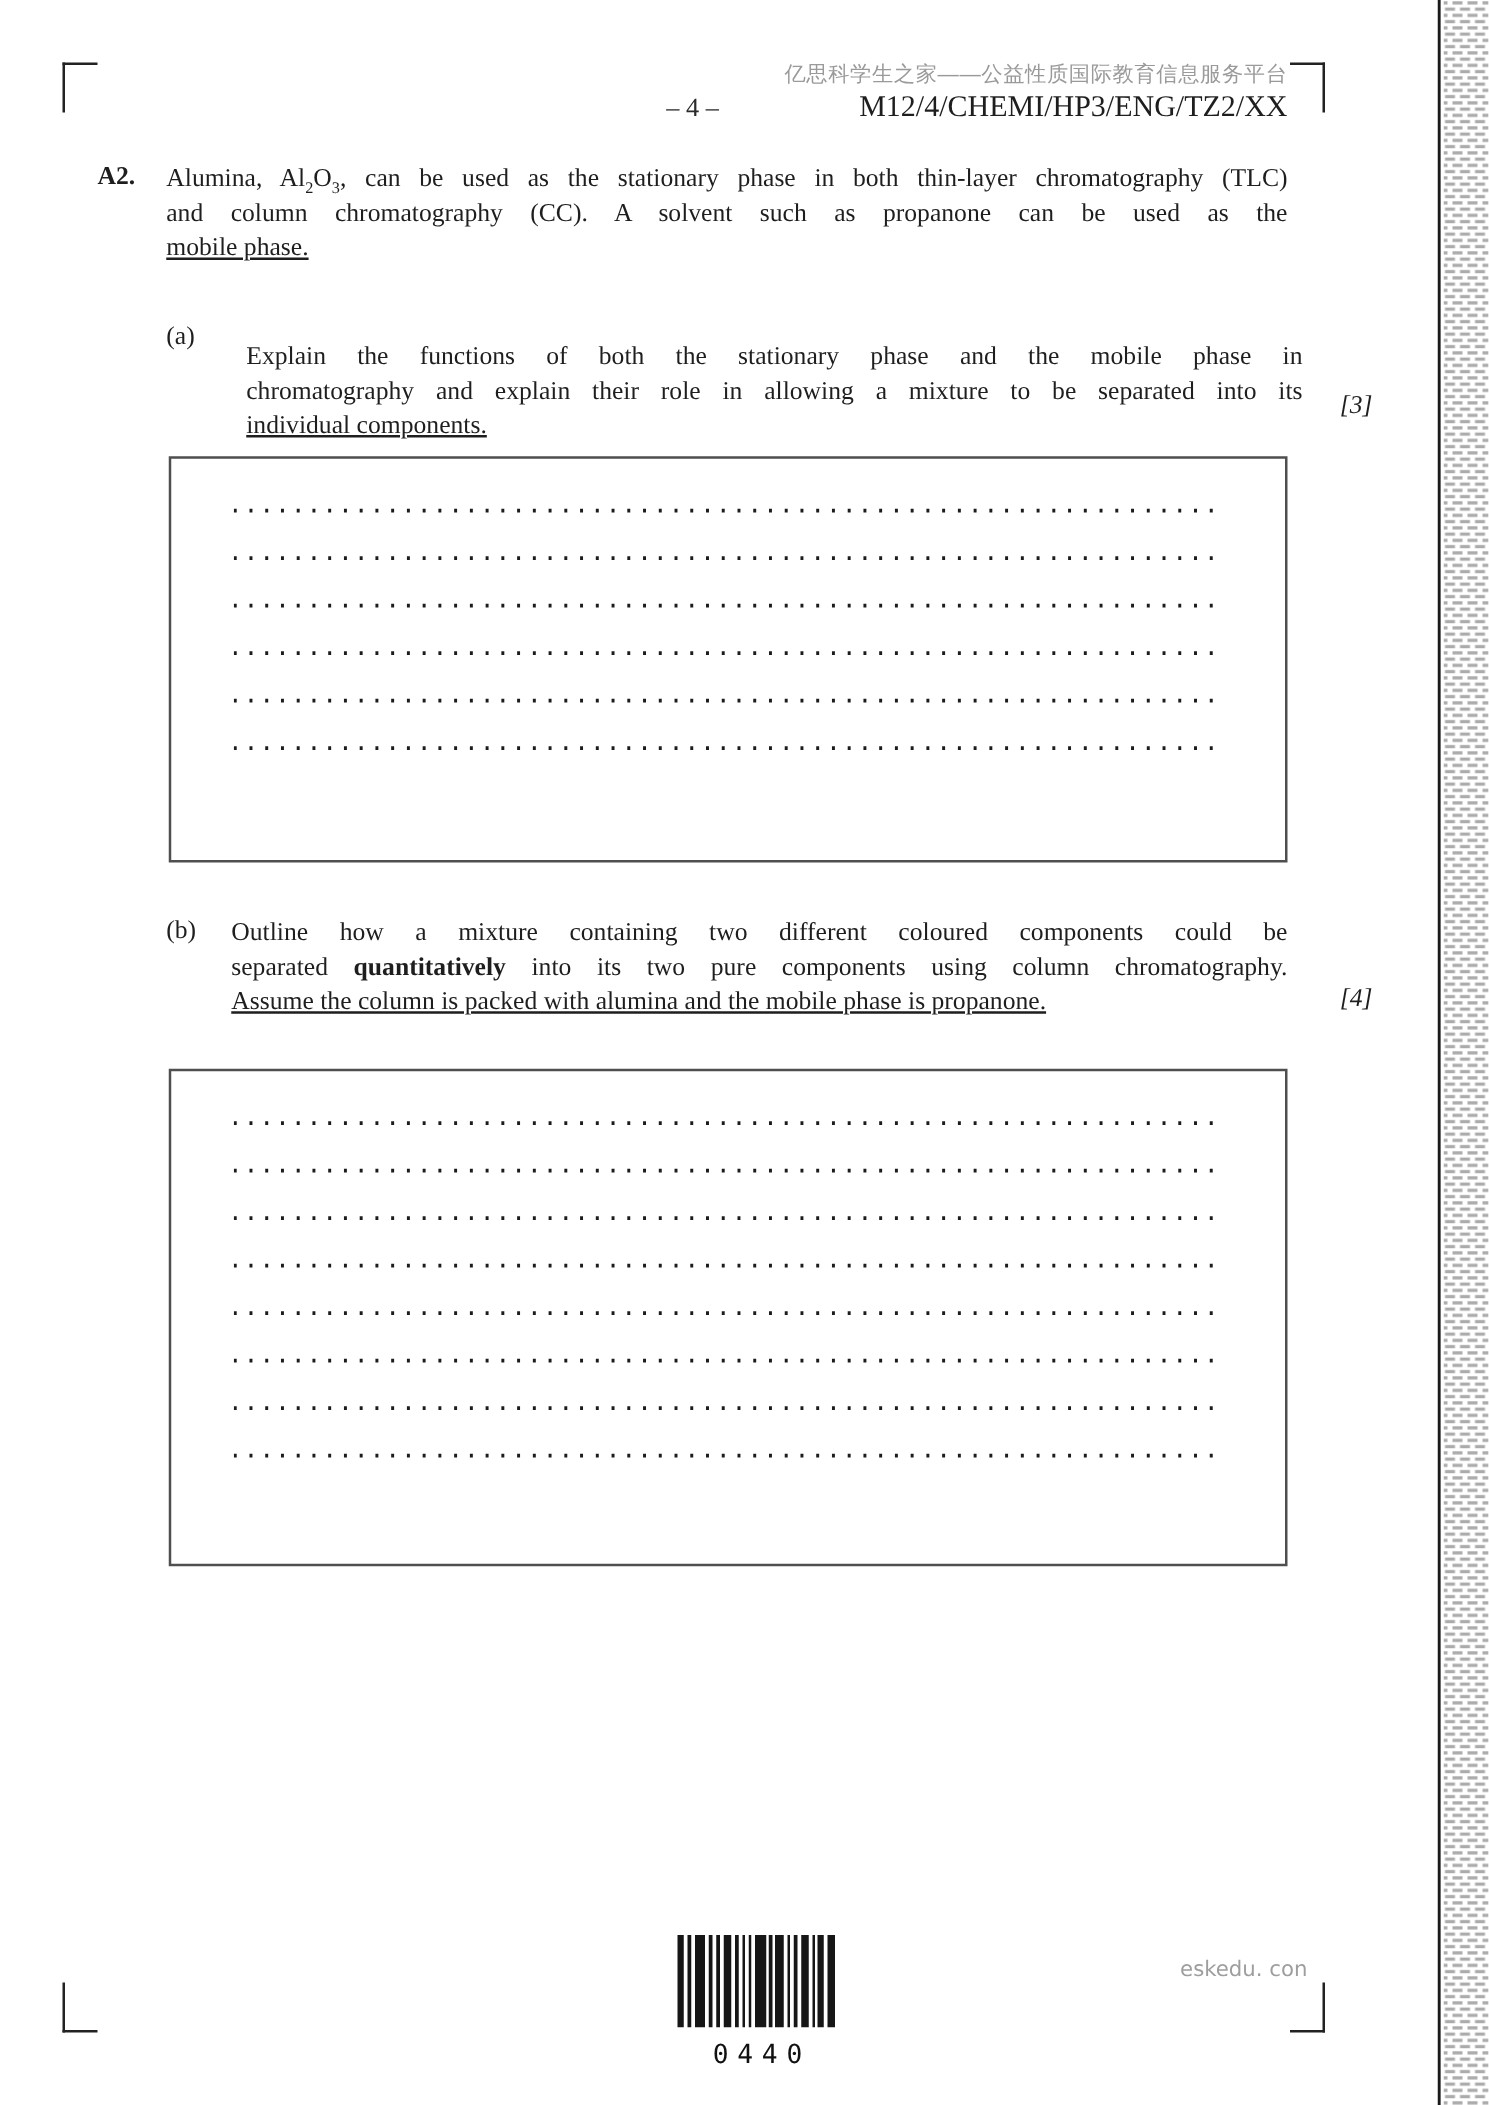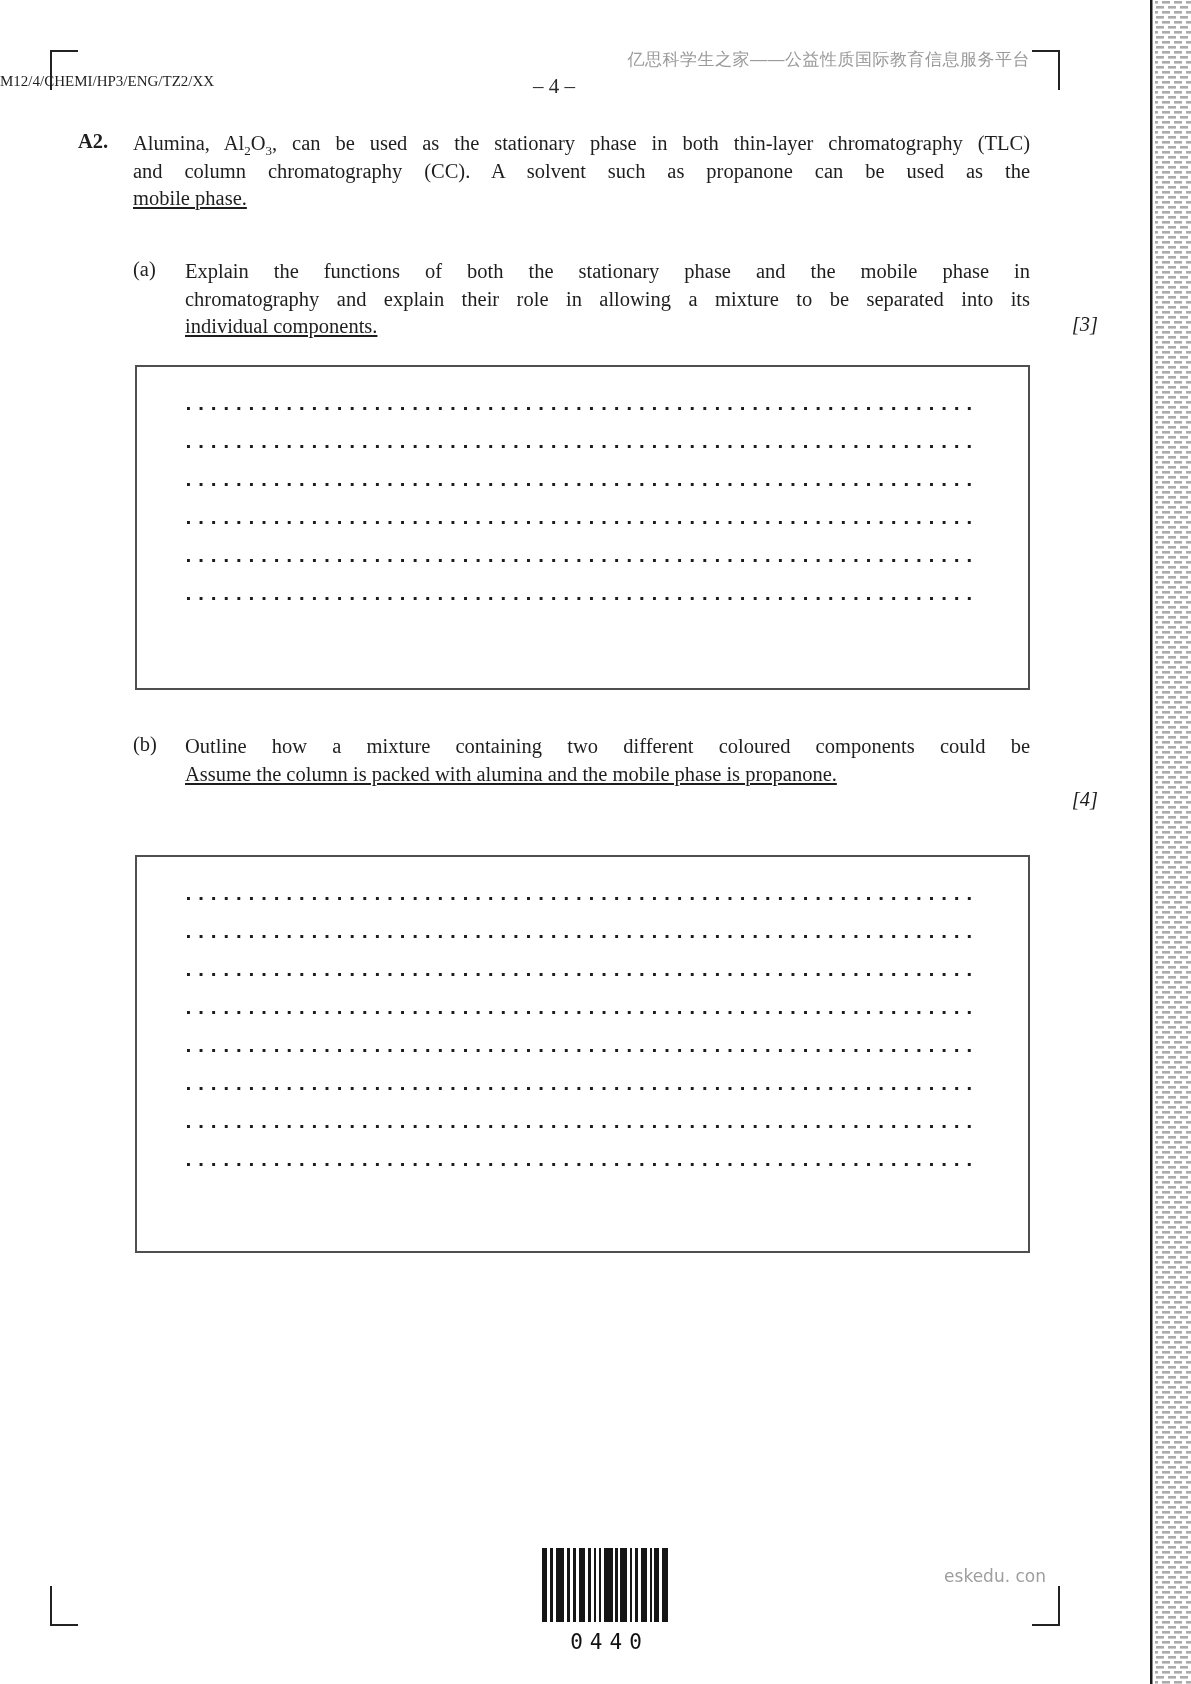--- a/index.html
+++ b/index.html
@@ -23,39 +23,39 @@
     text-align:right;
     font-family:"Liberation Sans", sans-serif;
     font-size:17px;color:#9a9a9a;letter-spacing:.5px;
   }
   .page-number{
     position:absolute;top:74px;left:78px;width:952px;
     text-align:center;font-size:21px;color:#2a2a2a;
   }
   .paper-code{
     position:absolute;top:73px;left:0;width:1030px;
-    font-size:15px;color:#1e1e1e;
+    text-align:right;font-size:24px;color:#1e1e1e;
   }
   
   .qnum{
     position:absolute;left:78px;top:130px;
     font-weight:bold;font-size:20.5px;
   }
   .intro{
     position:absolute;left:133px;top:130px;width:897px;
     font-size:20.5px;line-height:27.5px;
   }
   .part-label{position:absolute;font-size:20.5px;}
   .pa-label{left:133px;top:258px;}
   .pb-label{left:133px;top:733px;}
   .part-text{
     position:absolute;left:185px;width:845px;
     font-size:20.5px;line-height:27.5px;
   }
-  .pa-text{top:258px;}
+  .pa-text{top:272px;margin-left:12px;}
   .pb-text{top:733px;}
   .jline{text-align:justify;text-align-last:justify;}
   .lline{text-align:left;text-decoration:underline;}
   sub{font-size:13px;line-height:0;}
   .marks{
     position:absolute;left:1042px;width:56px;text-align:right;
     font-style:italic;font-size:20.5px;color:#1e1e1e;
   }
   .marks-a{top:313px;}
   .marks-b{top:788px;}
@@ -123,20 +123,21 @@
       <div class="dotrow"></div>
       <div class="dotrow"></div>
       <div class="dotrow"></div>
       <div class="dotrow"></div>
       <div class="dotrow"></div>
     </div>
 
   <div class="part-label pb-label">(b)</div>
   <div class="part-text pb-text">
     <div class="jline">Outline how a mixture containing two different coloured components could be</div>
+    <div class="jline"><span>separated </span><b>quantitatively</b><span> into its two pure components using column chromatography.</span></div>
     <div class="lline">Assume the column is packed with alumina and the mobile phase is propanone.</div>
   </div>
   <div class="marks marks-b">[4]</div>
 
   <div class="answer-box box-b">
       <div class="dotrow"></div>
       <div class="dotrow"></div>
       <div class="dotrow"></div>
       <div class="dotrow"></div>
       <div class="dotrow"></div>

